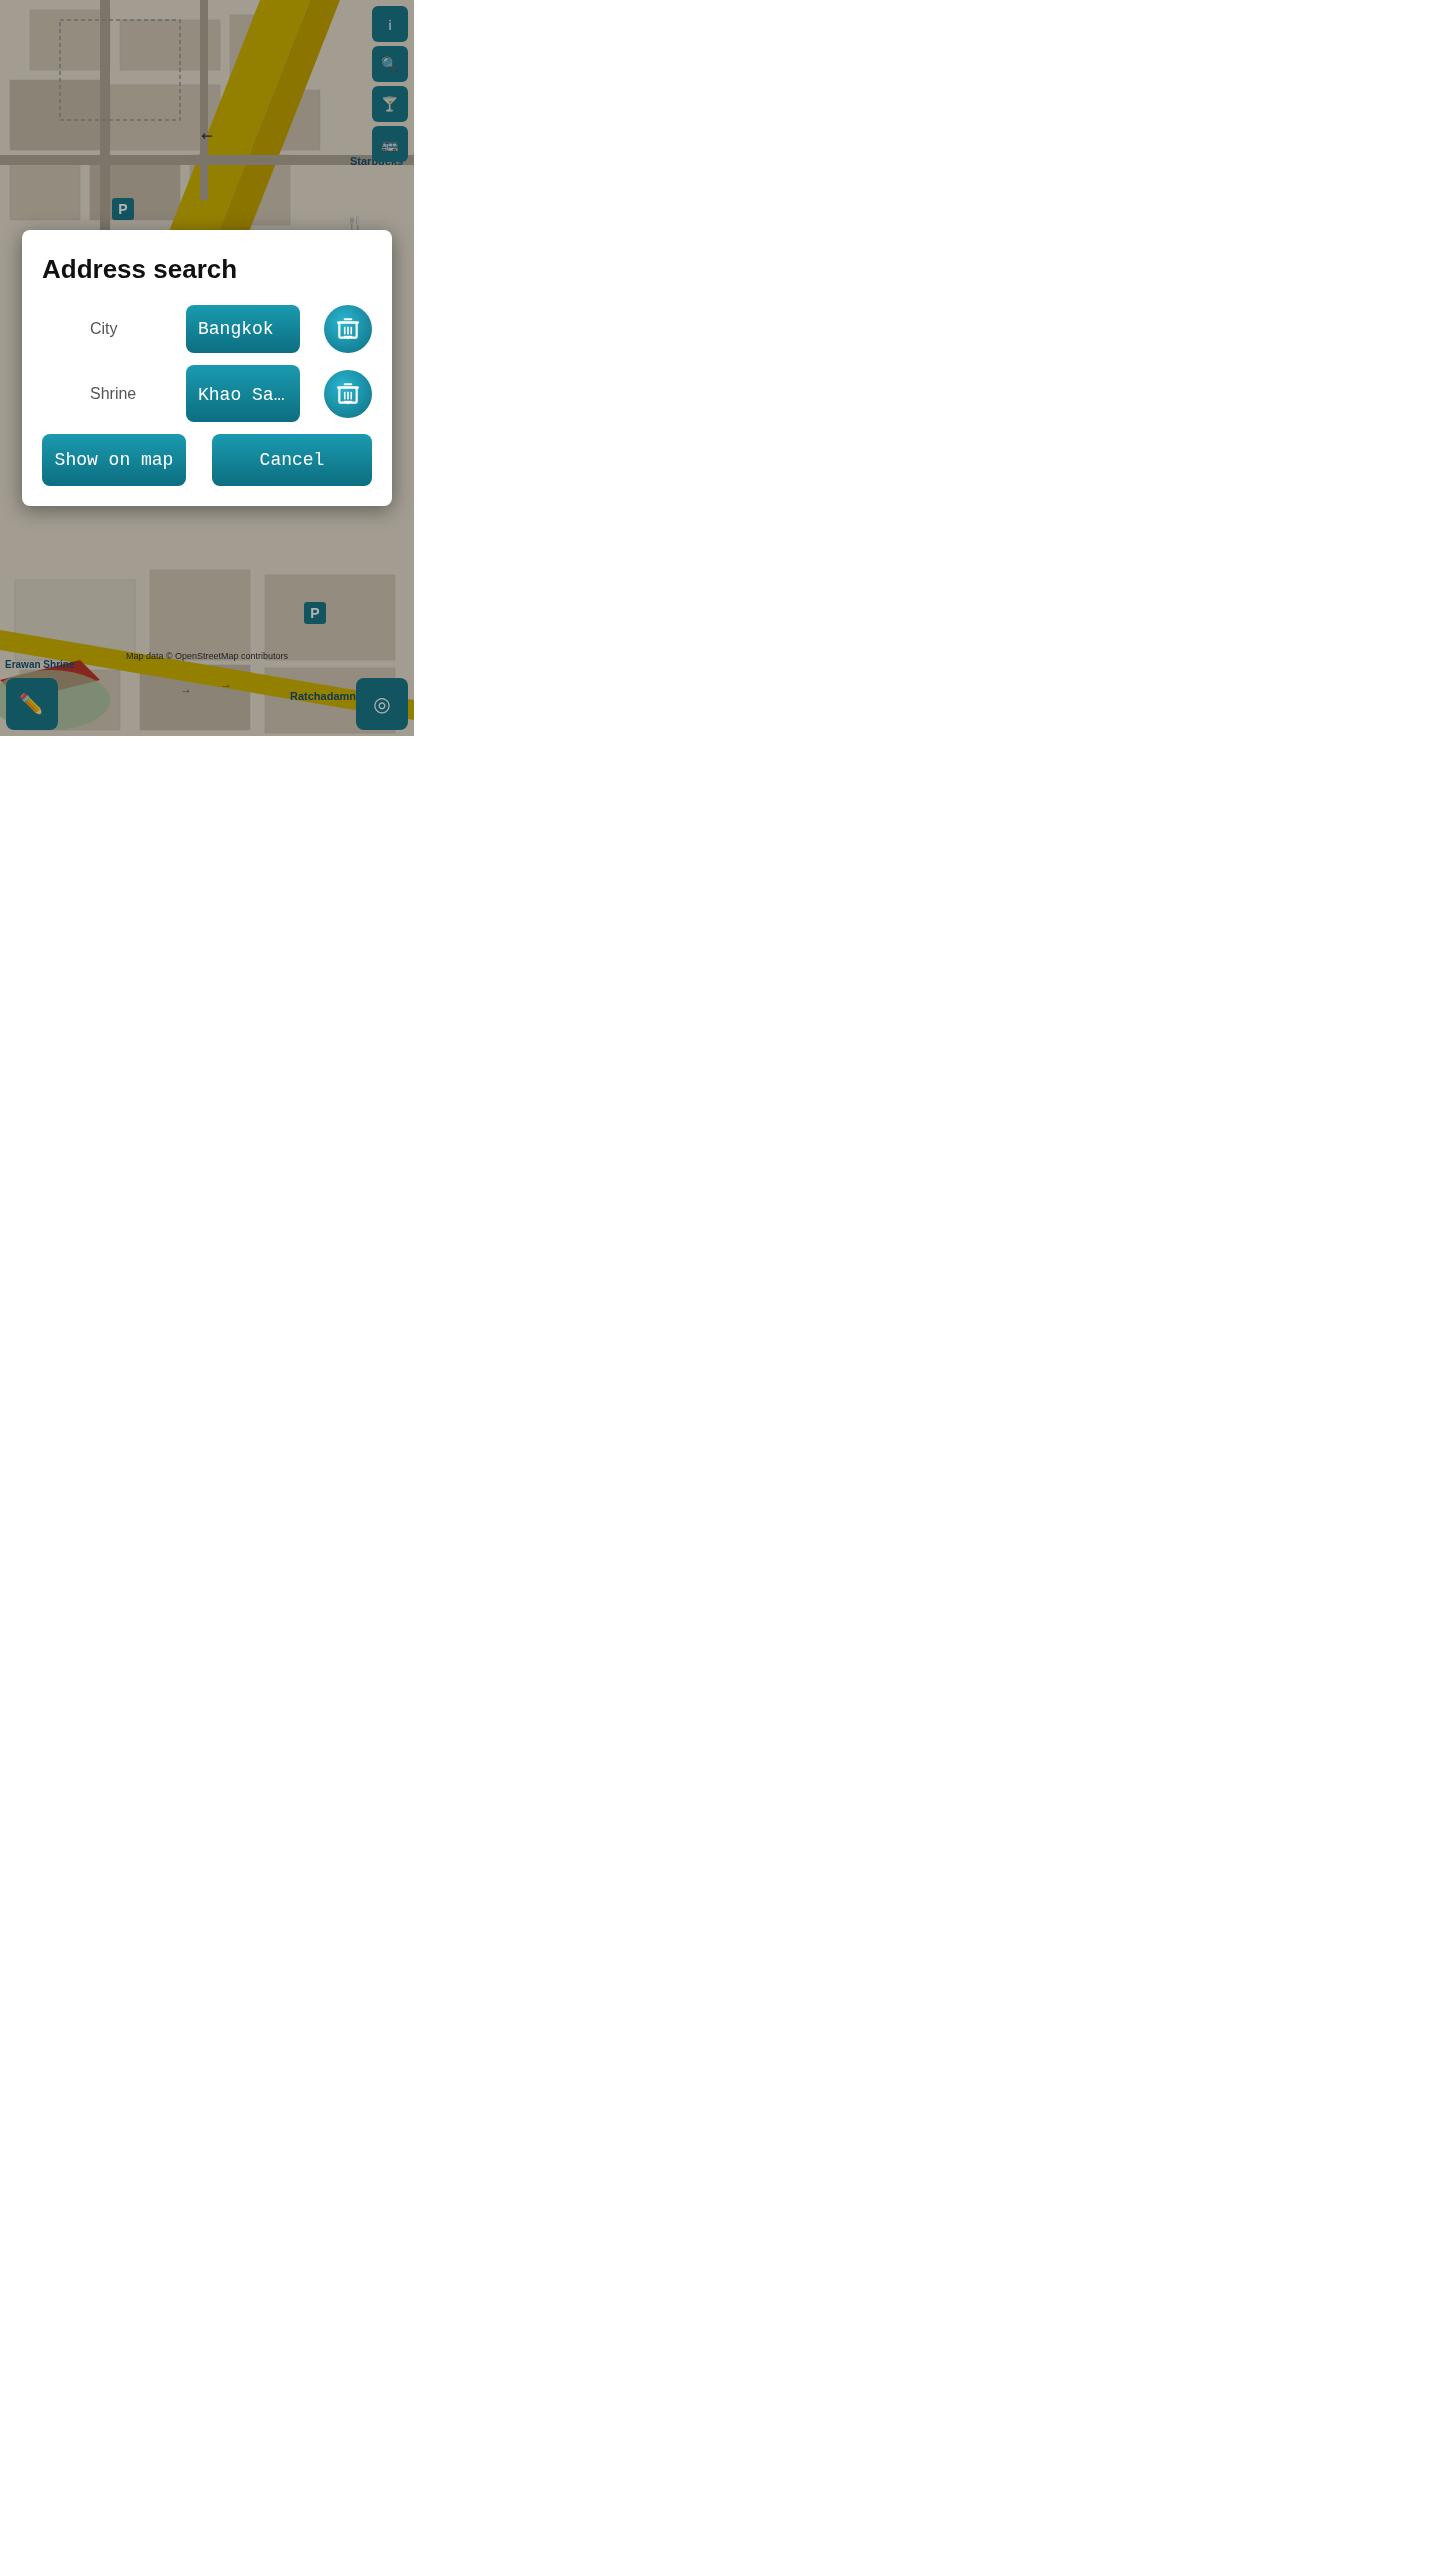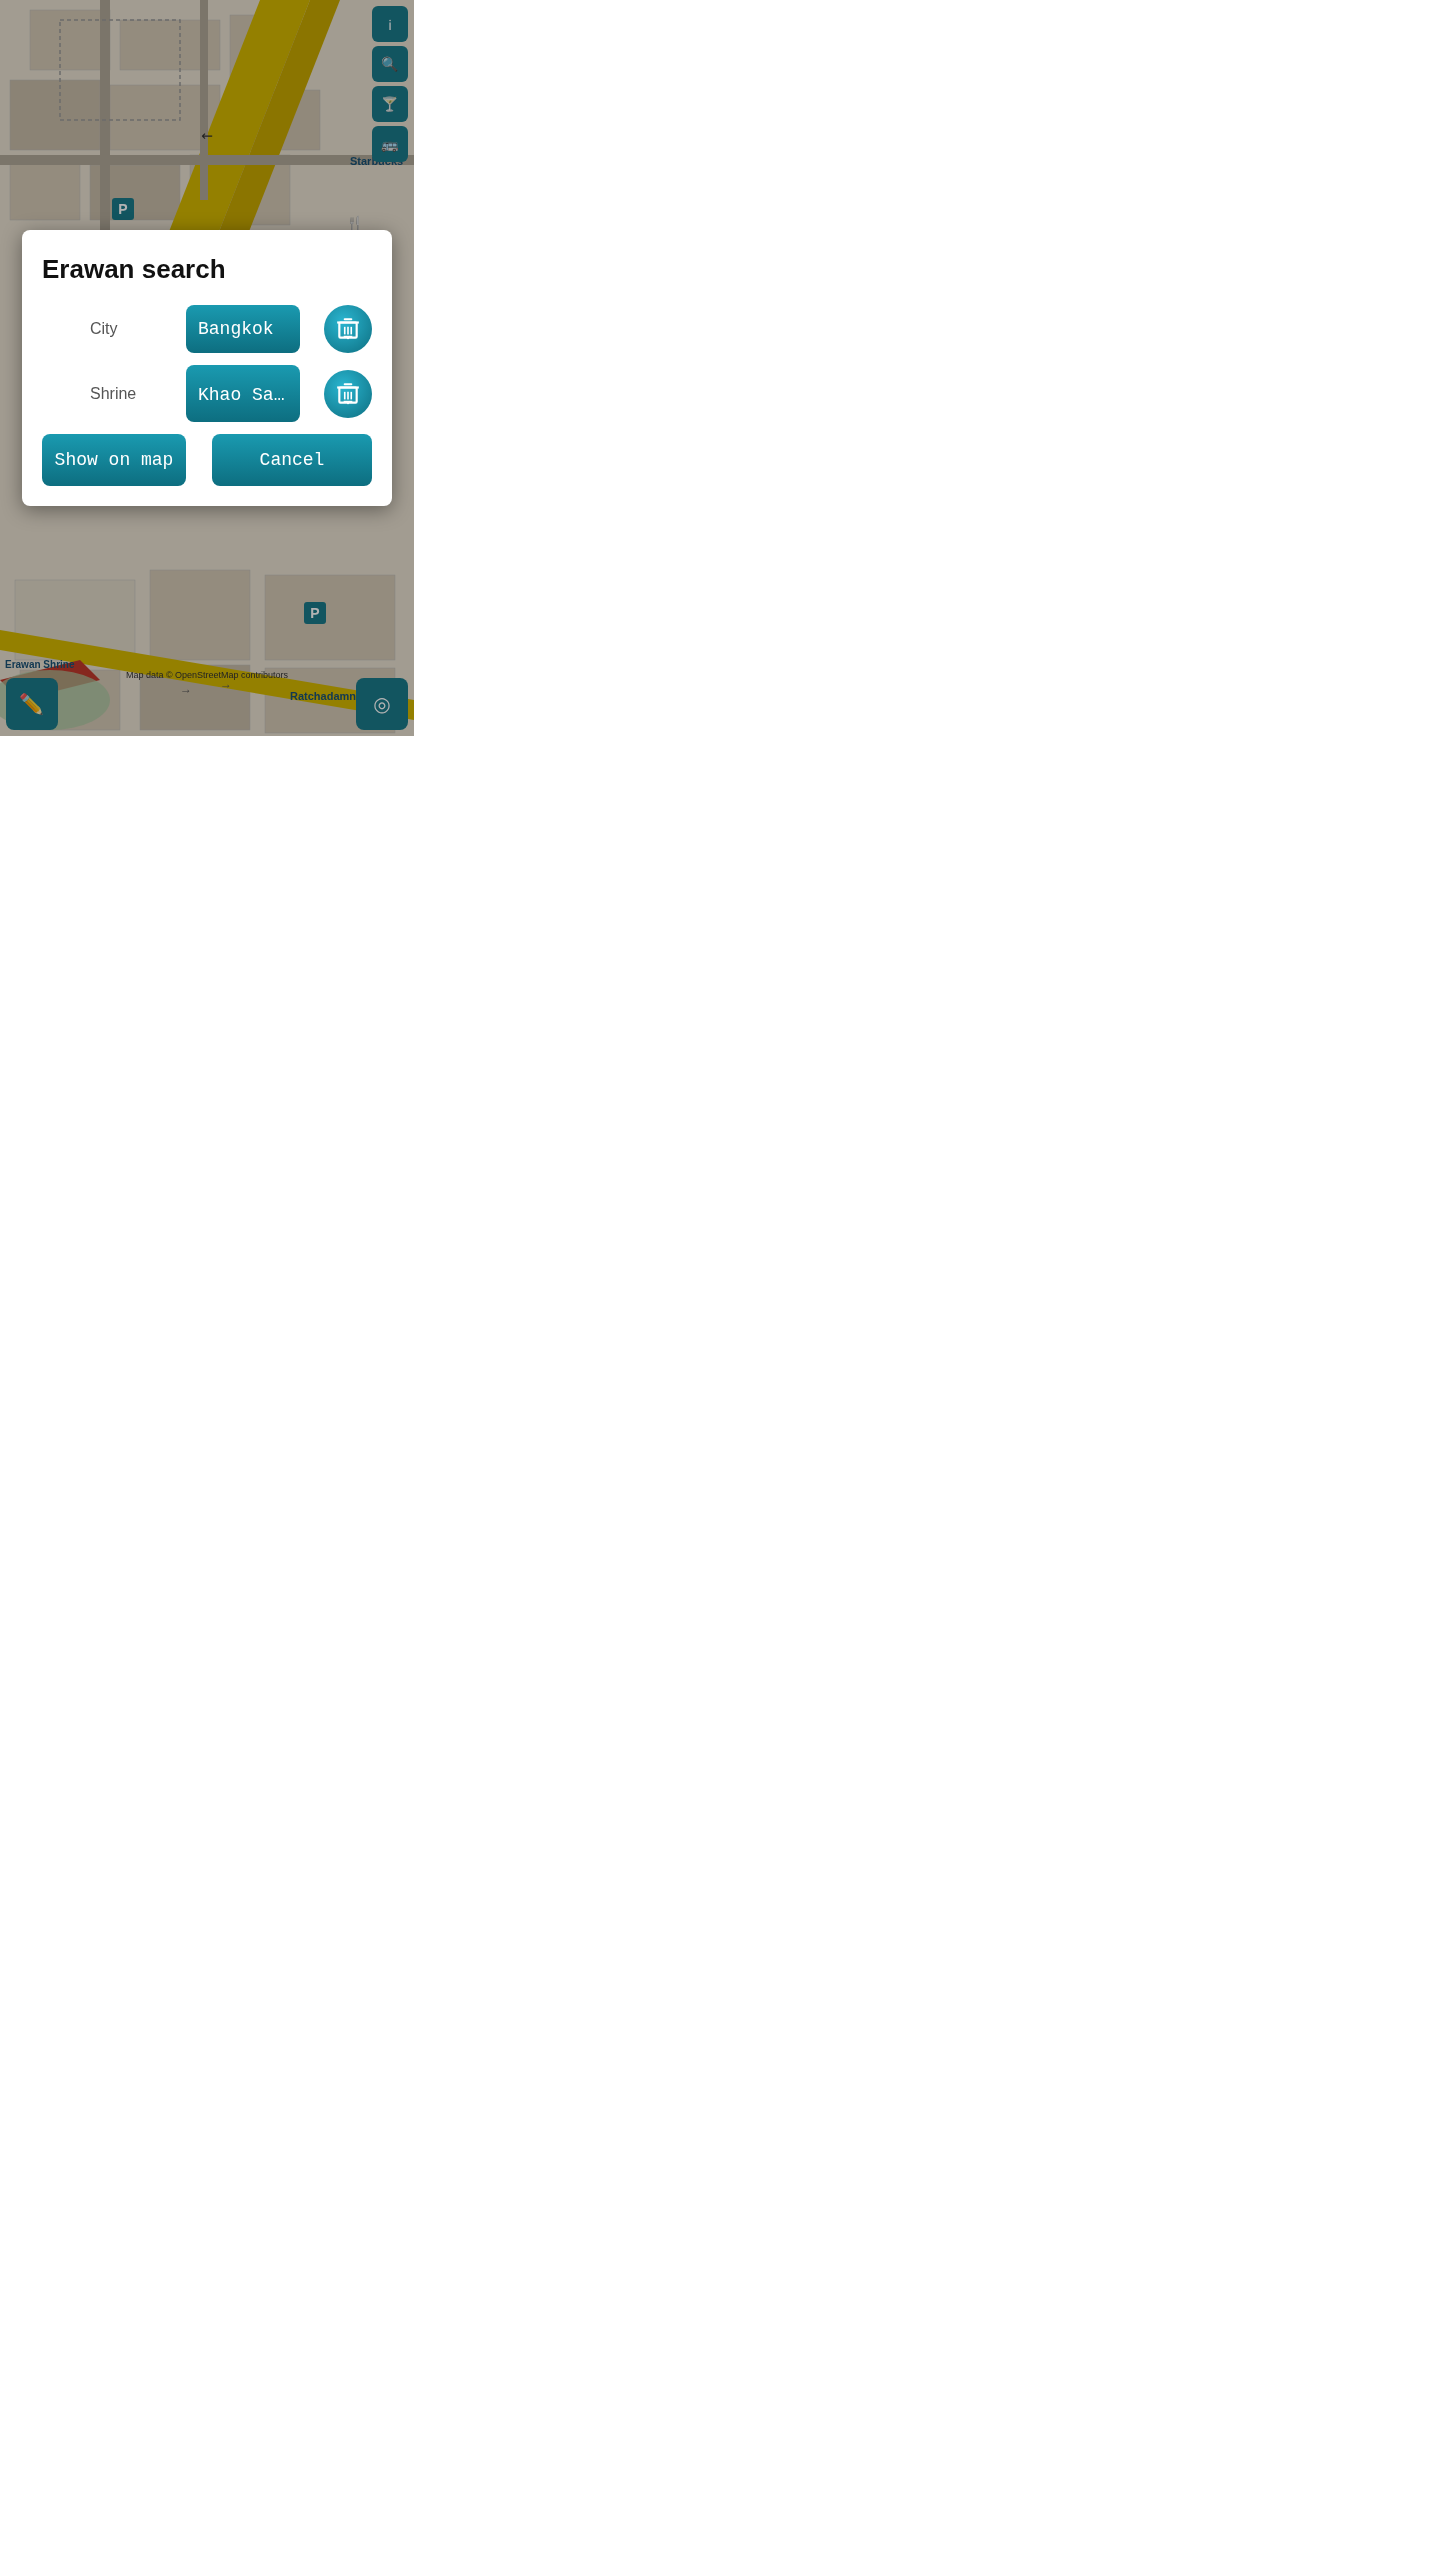--- a/index.html
+++ b/index.html
@@ -83,21 +83,21 @@
       display: flex;
       align-items: center;
       justify-content: center;
       color: white;
       font-size: 20px;
       cursor: pointer;
     }
 
     .map-attribution {
       position: absolute;
-      bottom: 56px;
+      bottom: 75px;
       left: 50%;
       transform: translateX(-50%);
       font-size: 9px;
       color: #333;
       white-space: nowrap;
     }
 
     
     .modal-overlay {
       position: absolute;
@@ -289,21 +289,21 @@
   <div class="edit-btn">
     <span>✏️</span>
   </div>
   <div class="locate-btn">
     <span>◎</span>
   </div>
 </div>
 
 <div class="modal-overlay">
   <div class="modal">
-    <div class="modal-title">Erawan search</div>
+    <div class="modal-title">Address search</div>
 
     <div class="field-row">
       <div class="field-label">City</div>
       <button class="field-btn">Bangkok</button>
       <button class="delete-btn">
         <svg viewBox="0 0 24 24" fill="none" xmlns="http://www.w3.org/2000/svg">
           <rect x="4" y="6" width="16" height="14" rx="1" stroke="white" stroke-width="2" fill="none"></rect>
           <line x1="2" y1="6" x2="22" y2="6" stroke="white" stroke-width="2"></line>
           <line x1="9" y1="3" x2="15" y2="3" stroke="white" stroke-width="2" stroke-linecap="round"></line>
           <line x1="9" y1="10" x2="9" y2="17" stroke="white" stroke-width="1.5"></line>

